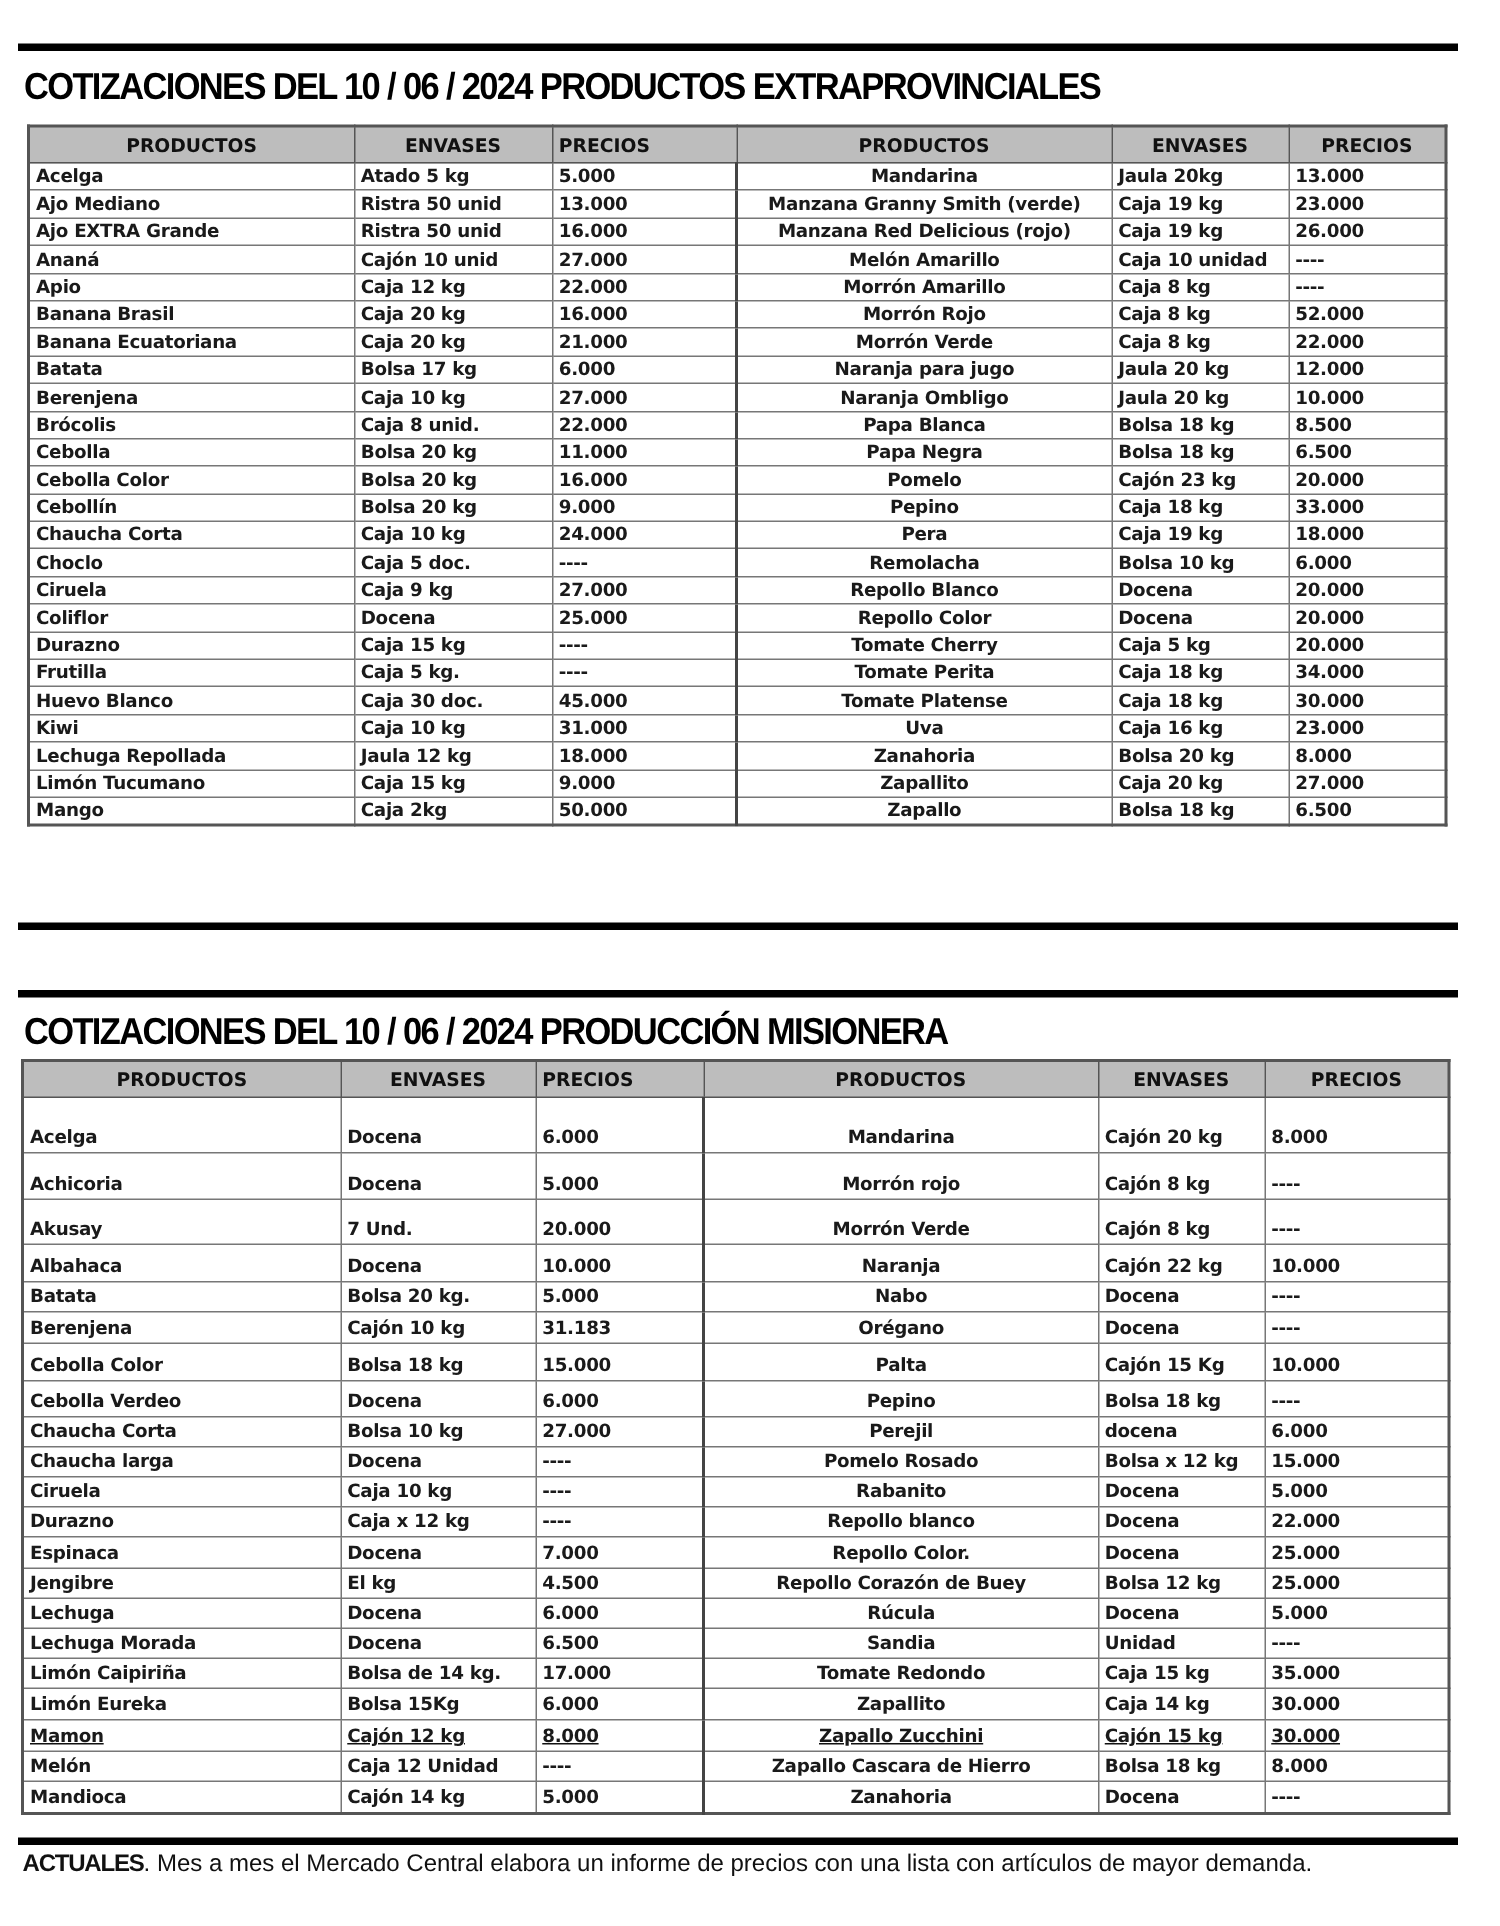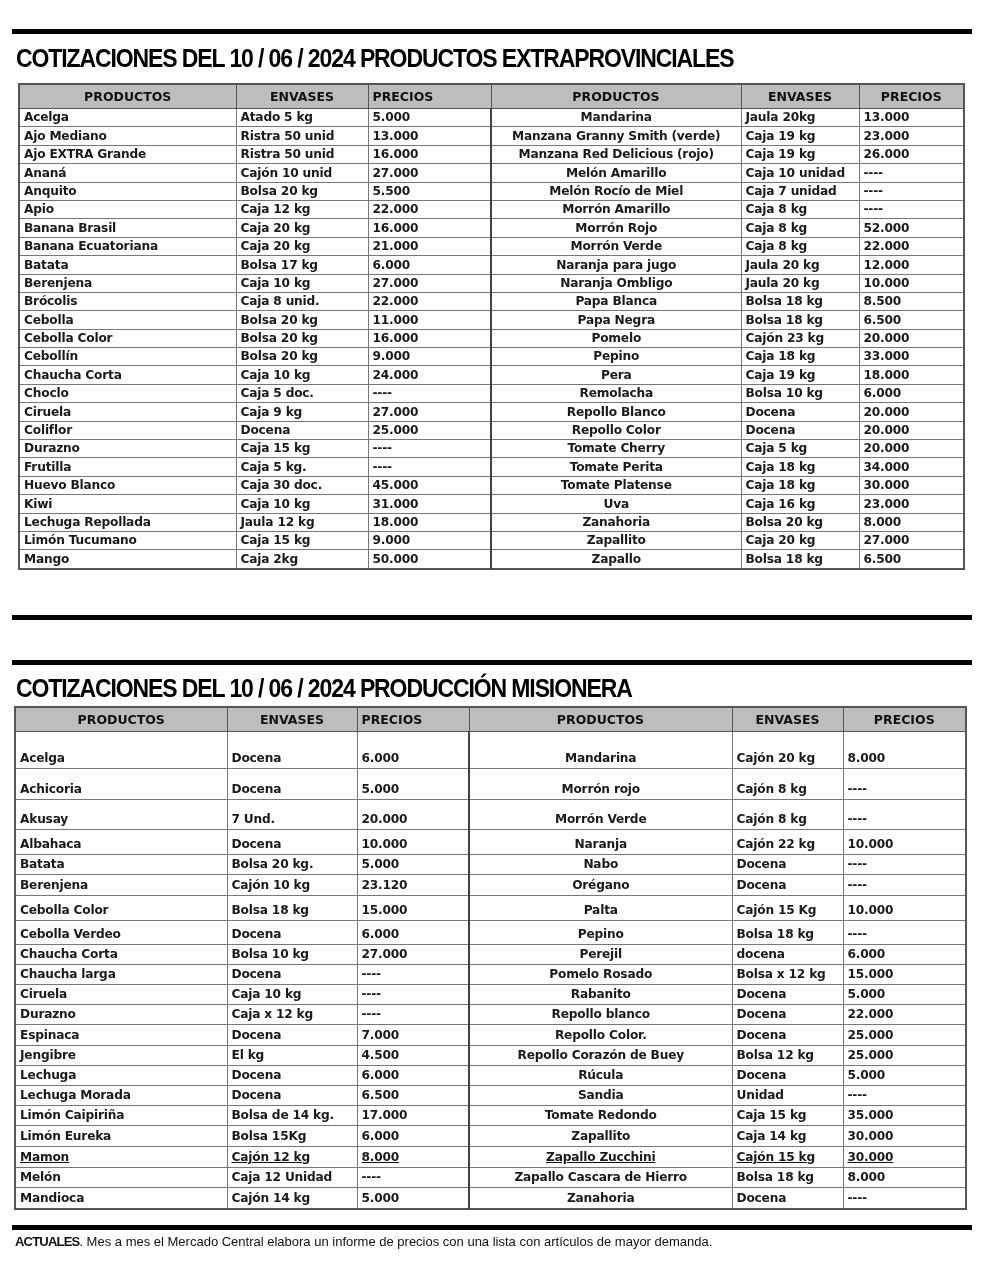--- a/index.html
+++ b/index.html
@@ -8,21 +8,21 @@
   .title { position: absolute; left: 16px; font-family: "Liberation Sans", sans-serif; font-weight: bold; font-size: 25px; letter-spacing: -1.2px; color: #000; white-space: nowrap; transform: scaleX(0.92); transform-origin: left center; }
   table { position: absolute; border-collapse: collapse; table-layout: fixed; font-family: "DejaVu Sans", sans-serif; }
   table.t1 { left: 18px; top: 83px; width: 945px; border: 2px solid #555; }
   table.t2 { left: 14px; top: 706px; width: 951px; border: 2px solid #555; }
   th { background: #bdbdbd; font-family: "DejaVu Sans", sans-serif; font-weight: bold; font-size: 12.5px; color: #111; border: 1.5px solid #555; padding: 0 4px; text-align: center; height: 23px; }
   th.left { text-align: left; }
   td { font-family: "DejaVu Sans", sans-serif; font-weight: bold; font-size: 12.2px; color: #1a1a1a; border: 1.5px solid #777; padding: 0 4px; white-space: nowrap; overflow: hidden; vertical-align: bottom; letter-spacing: -0.2px; }
   td.split { border-left: 2px solid #444; text-align: center; }
   table.t1 td { height: 17.4px; line-height: 17px; }
   table.t2 td { line-height: 17px; padding-bottom: 1px; }
-  .footer { position: absolute; left: 15px; top: 1234px; font-size: 13px; color: #111; white-space: nowrap; font-family: "Liberation Sans", sans-serif; }
+  .footer { position: absolute; left: 15px; top: 1234px; font-size: 16px; color: #111; white-space: nowrap; font-family: "Liberation Sans", sans-serif; }
   .footer .lead { font-weight: bold; letter-spacing: -0.8px; }
 </style>
 </head>
 <body>
 
 <div class="rule" style="top:29px;"></div>
 <div class="title" style="top:44px;">COTIZACIONES DEL 10 / 06 / 2024  PRODUCTOS EXTRAPROVINCIALES</div>
 
 <table class="t1">
   <colgroup>
@@ -67,28 +67,20 @@
         <td class="split">Manzana Red Delicious (rojo)</td>
         <td>Caja  19 kg</td>
         <td>26.000</td>
       </tr>
       <tr>
         <td>Ananá</td>
         <td>Cajón 10 unid</td>
         <td>27.000</td>
         <td class="split">Melón Amarillo</td>
         <td>Caja 10 unidad</td>
-        <td>----</td>
-      </tr>
-      <tr>
-        <td>Anquito</td>
-        <td>Bolsa 20 kg</td>
-        <td>5.500</td>
-        <td class="split">Melón Rocío de Miel</td>
-        <td>Caja 7 unidad</td>
         <td>----</td>
       </tr>
       <tr>
         <td>Apio</td>
         <td>Caja  12 kg</td>
         <td>22.000</td>
         <td class="split">Morrón Amarillo</td>
         <td>Caja 8 kg</td>
         <td>----</td>
       </tr>
@@ -307,21 +299,21 @@
         <td>Batata</td>
         <td>Bolsa  20 kg.</td>
         <td>5.000</td>
         <td class="split">Nabo</td>
         <td>Docena</td>
         <td>----</td>
       </tr>
       <tr style="height: 21px;">
         <td>Berenjena</td>
         <td>Cajón 10 kg</td>
-        <td>23.120</td>
+        <td>31.183</td>
         <td class="split">Orégano</td>
         <td>Docena</td>
         <td>----</td>
       </tr>
       <tr style="height: 25px;">
         <td>Cebolla Color</td>
         <td>Bolsa 18 kg</td>
         <td>15.000</td>
         <td class="split">Palta</td>
         <td>Cajón 15 Kg</td>

